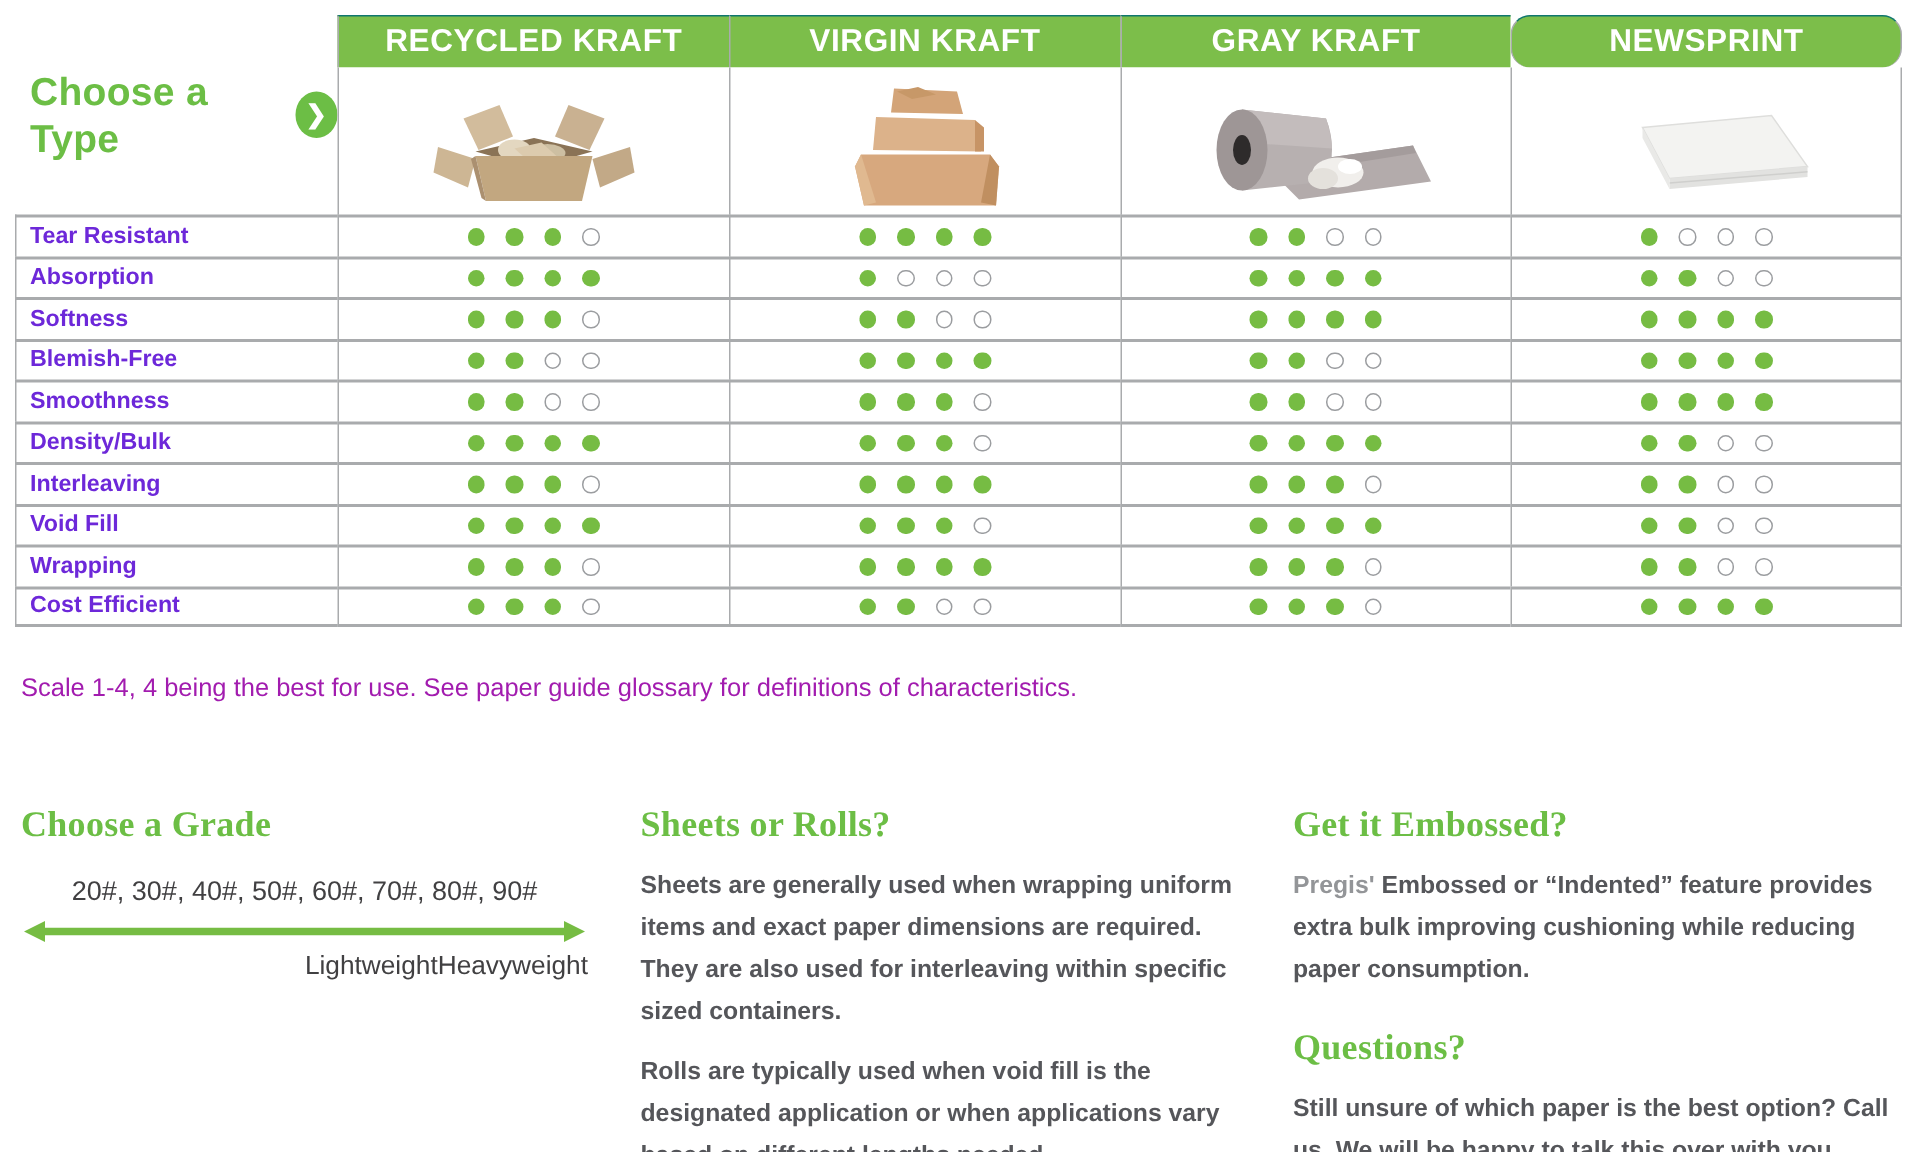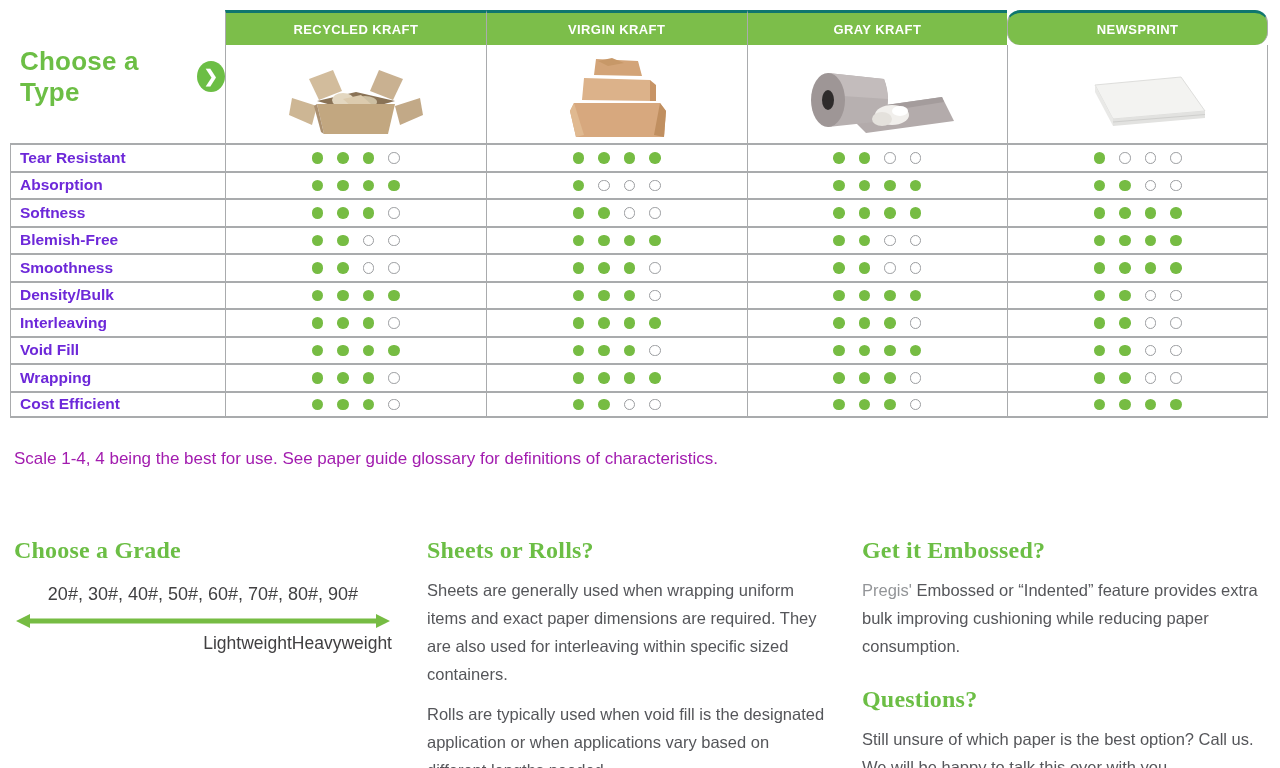--- a/index.html
+++ b/index.html
@@ -25,22 +25,22 @@
   }
   .arrow-circle {
     margin-left:8px; width:31px; height:31px; border-radius:50%;
     background:#6cbe45; color:#fff; display:inline-flex;
     align-items:center; justify-content:center;
     font-size:17px; font-weight:bold; line-height:1;
   }
   .colhead {
     background:#7cbe4a; color:#ffffff;
     display:flex; align-items:center; justify-content:center;
-    font-size:13px; font-weight:bold; letter-spacing:.4px;
-    border-top:3px solid #0f766e; border-left:1px solid #a9abad;
+    font-size:21px; font-weight:bold; letter-spacing:.4px;
+    border-top:1px solid #0f766e; border-left:1px solid #a9abad;
   }
   .colhead.rightedge { border-right:1px solid #a9abad;border-radius:13px; }
   .imgcell {
     border-left:1px solid #a9abad;
     display:flex; align-items:center; justify-content:center;
     background:#fff;
   }
   .imgcell.rightedge { border-right:1px solid #a9abad; }
   .cell { border-top:2px solid #a9abad; }
   .rowlabel {
@@ -59,21 +59,21 @@
   .dot.empty  { background:#fff; border:1.5px solid #9b9da0; }
 
   .scale-note {
     position:absolute; left:14px; top:432px;
     font-size:17px; color:#a21caf;
   }
 
   
   .bottom { position:absolute; left:14px; top:537px; display:flex; gap:35px; }
   .bottom h2 { margin:0; font-size:24px; font-weight:bold; color:#6cbe45; letter-spacing:.2px;font-family:Liberation Serif, serif; }
-  .bottom p { margin:12px 0 0 0; font-size:16.5px; line-height:28px; color:#55565a; }
+  .bottom p { margin:12px 0 0 0; font-size:16.5px; line-height:28px; color:#55565a;font-weight:bold; }
   .col-grade { width:378px; }
   .col-sheets { width:400px; }
   .col-emboss { width:418px; }
   .grade-weights { margin-top:20px; text-align:center; font-size:18px; color:#414042; }
   .grade-arrow { margin-top:8px; display:block; }
   .grade-labels { margin-top:4px; display:flex; justify-content:flex-end;
                   font-size:17.5px; color:#414042; }
   .brand-lite { color:#939598; }
   .q-head { margin-top:26px !important; }
 </style>

